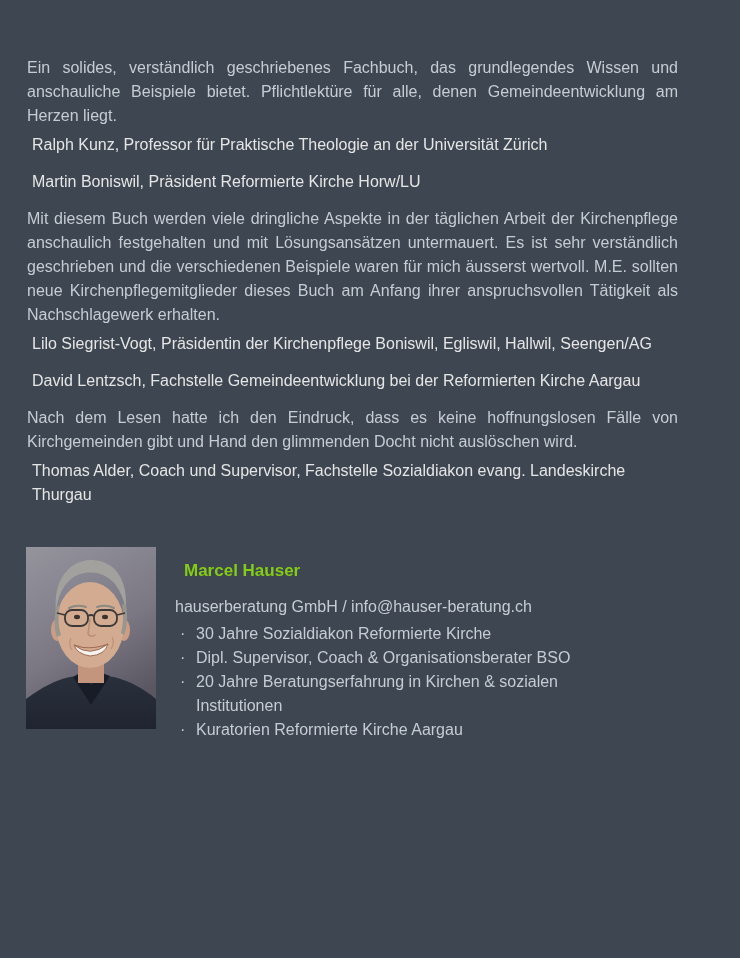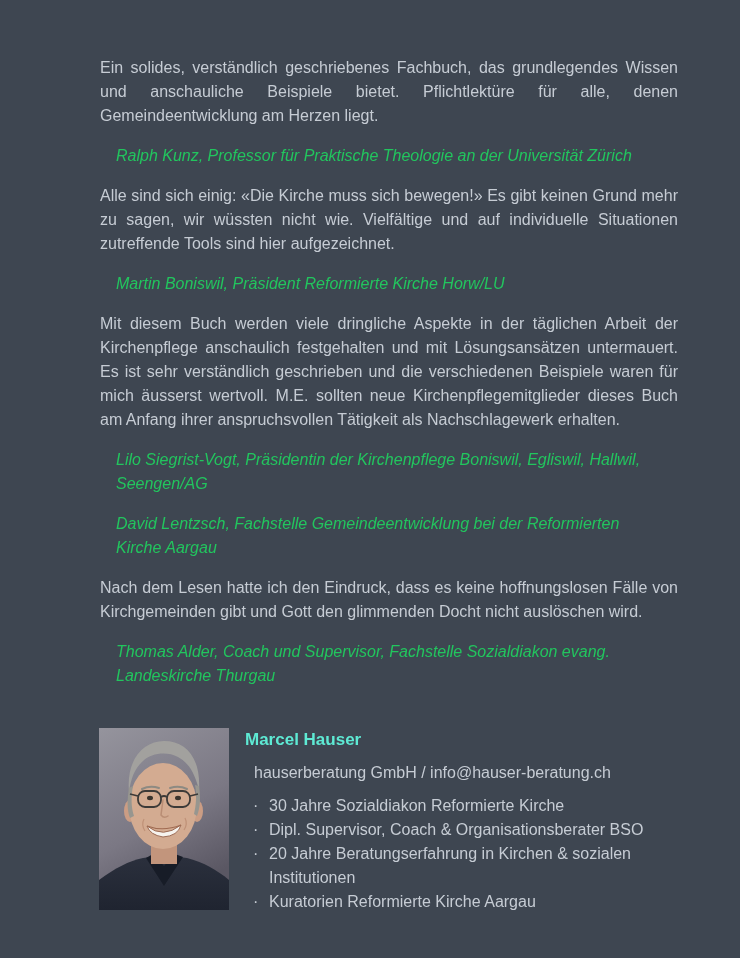--- a/index.html
+++ b/index.html
@@ -8,32 +8,31 @@
     width: 740px;
     height: 958px;
     margin: 0 auto;
     background: #3e4651;
     color: #c6ccd4;
     font-family: "Liberation Sans", "DejaVu Sans", sans-serif;
     font-size: 16px;
     line-height: 24px;
     overflow: hidden;
     box-sizing: border-box;
-    padding: 56px 62px 0 100px;
+    padding: 56px 62px 0 27px;
   }
   .testimonial { margin: 0 0 13px 0; }
   .quote {
     margin: 0 0 2px 0;
     text-align: justify;
     color: #c6ccd4;
   }
   .attribution {
-    margin: 16px;
-    font-style: italic;
-    color: #22c55e;
+    margin: 5px;
+    color: #e5e5e5;
   }
   .author {
     margin-top: 40px;
     display: flex;
     align-items: flex-start;
   }
   .photo-frame {
     flex: 0 0 auto;
     width: 130px;
     height: 182px;
@@ -41,24 +40,24 @@
     overflow: hidden;
   }
   .photo-frame svg { display: block; width: 130px; height: 182px; }
   .bio {
     margin-left: 16px;
     width: 472px;
   }
   .author-name {
     font-weight: bold;
     font-size: 17px;
-    color: #5eead4;
-    margin: 0;
+    color: #84cc16;
+    margin: 12px;
   }
-  .author-contact { margin: 9px; }
+  .author-contact { margin: 3px; }
   .credentials {
     list-style: none;
     margin: 0;
     padding: 0;
   }
   .credentials li {
     position: relative;
     padding-left: 24px;
     white-space: pre-line;
   }
@@ -74,35 +73,34 @@
 <body>
 
 <div class="cover">
 
   <div class="testimonial">
     <p class="quote">Ein solides, verständlich geschriebenes Fachbuch, das grundlegendes Wissen und anschauliche Beispiele bietet. Pflichtlektüre für alle, denen Gemeindeentwicklung am Herzen liegt.</p>
     <p class="attribution">Ralph Kunz, Professor für Praktische Theologie an der Universität Zürich</p>
   </div>
 
   <div class="testimonial">
-    <p class="quote">Alle sind sich einig: «Die Kirche muss sich bewegen!» Es gibt keinen Grund mehr zu sagen, wir wüssten nicht wie. Vielfältige und auf individuelle Situationen zutreffende Tools sind hier aufgezeichnet.</p>
     <p class="attribution">Martin Boniswil, Präsident Reformierte Kirche Horw/LU</p>
   </div>
 
   <div class="testimonial">
     <p class="quote">Mit diesem Buch werden viele dringliche Aspekte in der täglichen Arbeit der Kirchenpflege anschaulich festgehalten und mit Lösungsansätzen untermauert. Es ist sehr verständlich geschrieben und die verschiedenen Beispiele waren für mich äusserst wertvoll. M.E. sollten neue Kirchenpflegemitglieder dieses Buch am Anfang ihrer anspruchsvollen Tätigkeit als Nachschlagewerk erhalten.</p>
     <p class="attribution">Lilo Siegrist-Vogt, Präsidentin der Kirchenpflege Boniswil, Egliswil, Hallwil, Seengen/AG</p>
   </div>
 
   <div class="testimonial">
     <p class="attribution">David Lentzsch, Fachstelle Gemeindeentwicklung bei der Reformierten Kirche Aargau</p>
   </div>
 
   <div class="testimonial">
-    <p class="quote">Nach dem Lesen hatte ich den Eindruck, dass es keine hoffnungslosen Fälle von Kirchgemeinden gibt und Gott den glimmenden Docht nicht auslöschen wird.</p>
+    <p class="quote">Nach dem Lesen hatte ich den Eindruck, dass es keine hoffnungslosen Fälle von Kirchgemeinden gibt und Hand den glimmenden Docht nicht auslöschen wird.</p>
     <p class="attribution">Thomas Alder, Coach und Supervisor, Fachstelle Sozialdiakon evang. Landeskirche Thurgau</p>
   </div>
 
   <div class="author">
 
     <div class="photo-frame">
       <svg viewBox="0 0 130 182" xmlns="http://www.w3.org/2000/svg">
         <defs>
           <linearGradient id="bgGrad" x1="0" y1="0" x2="0.4" y2="1">
             <stop offset="0" stop-color="#95949d"></stop>

